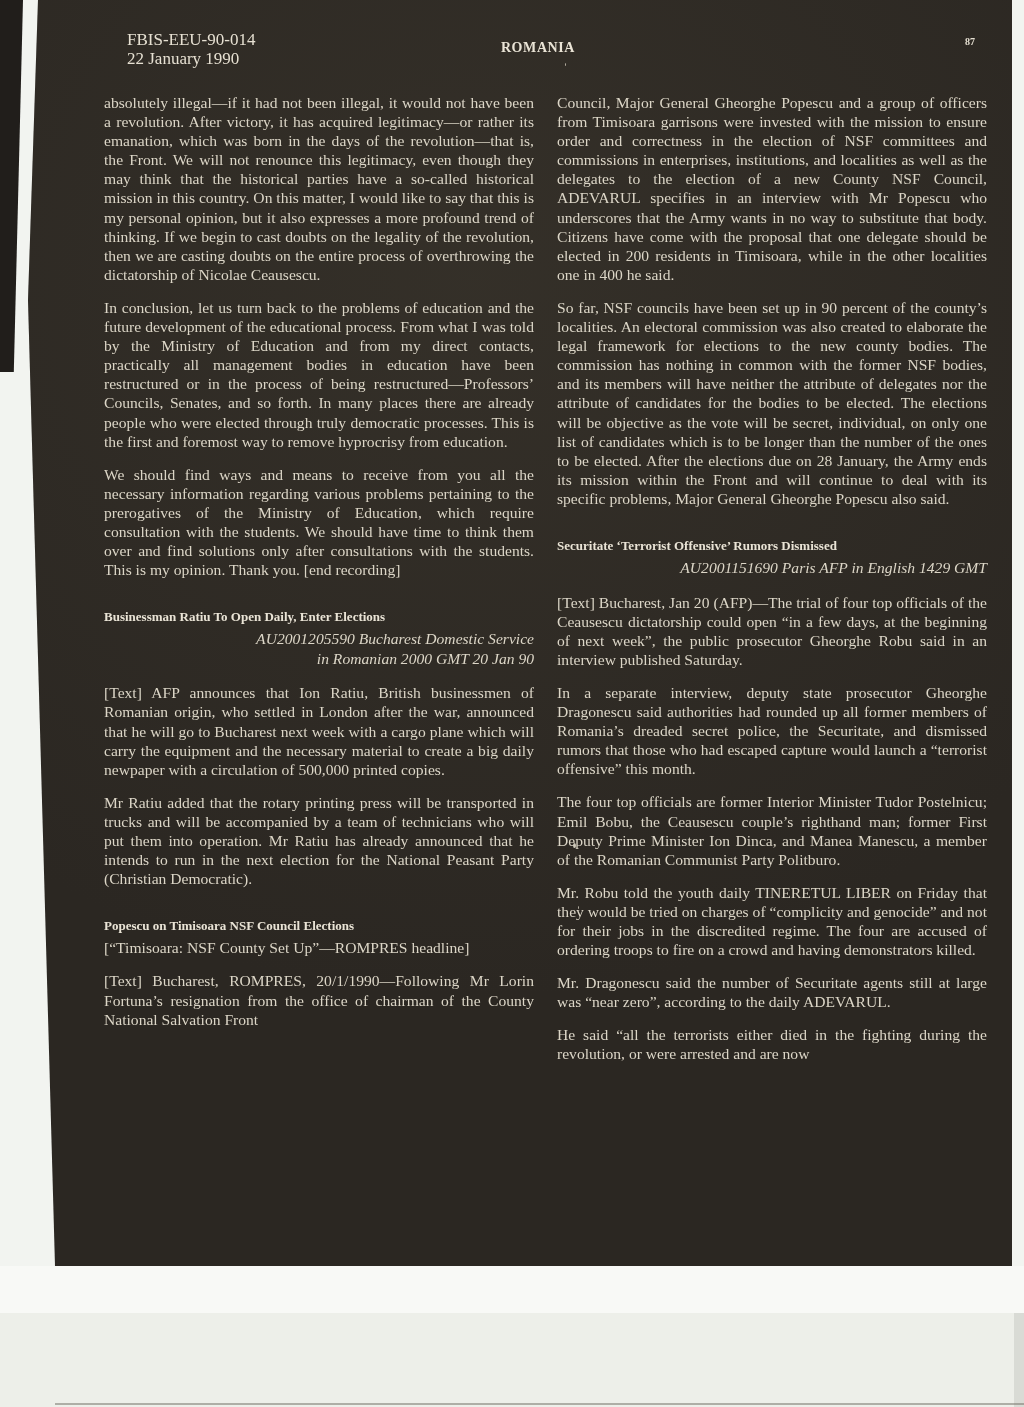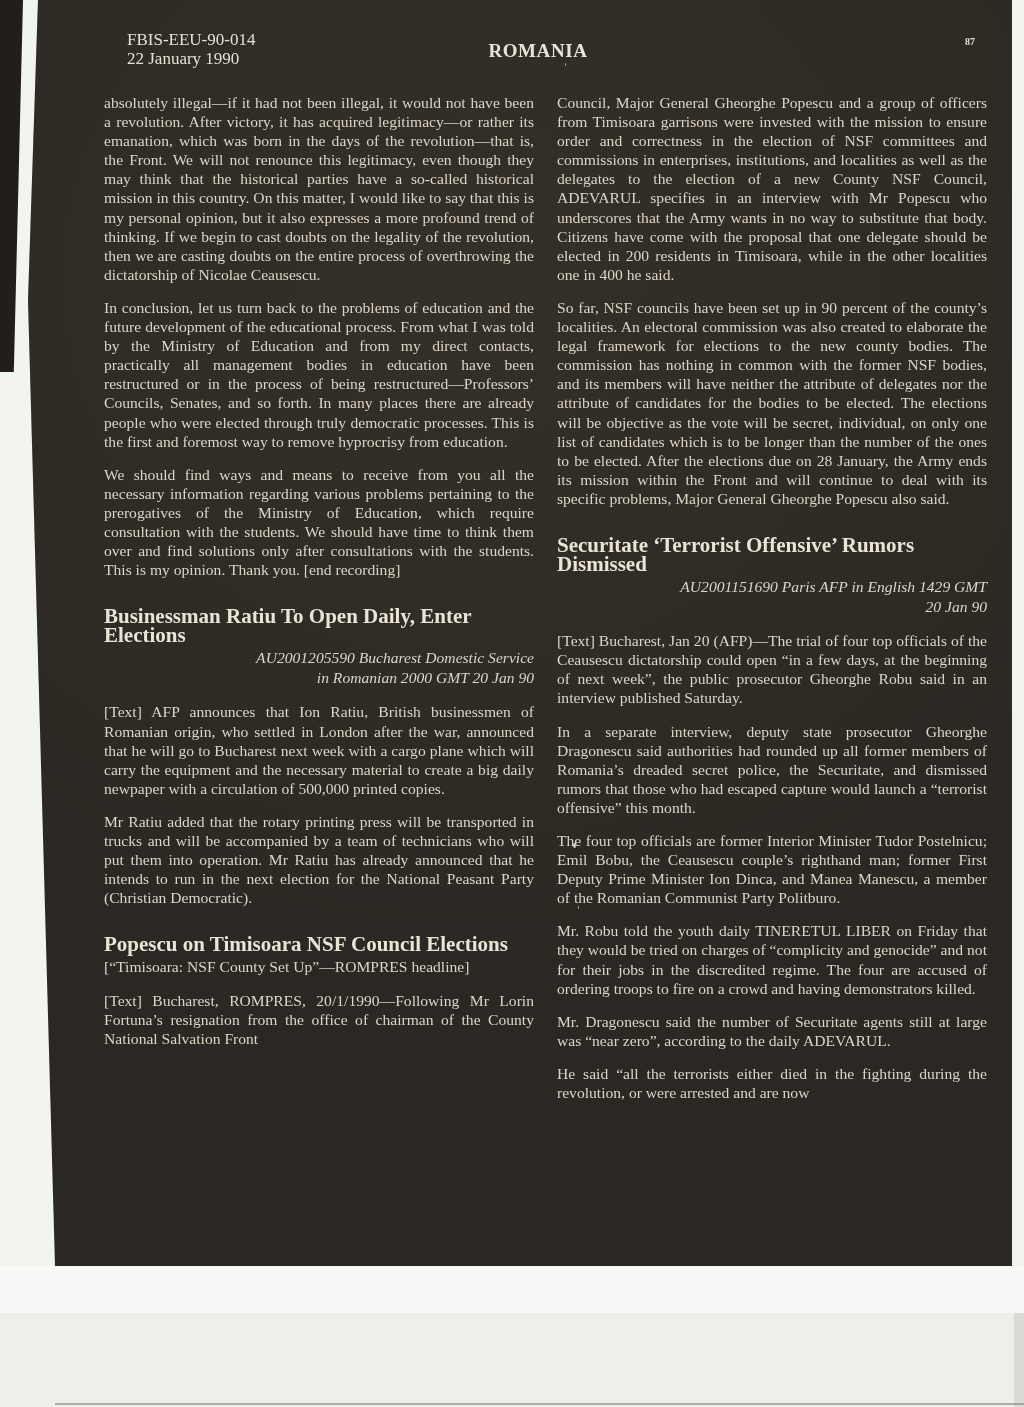--- a/index.html
+++ b/index.html
@@ -28,37 +28,37 @@
     clip-path:polygon(10px 0, 100% 0, 100% 100%, 27px 100%, 0 300px);
     color:#dcd6c7;
   }
 
   .header-left {
     position:absolute; left:99px; top:30px;
     font-weight:normal; font-size:17px; line-height:19px; color:#e6e0d2;
   }
   .header-title {
     position:absolute; left:60px; width:900px; top:40px; text-align:center;
-    font-weight:bold; font-size:19px; letter-spacing:.6px; color:#eae4d6;
+    font-weight:bold; font-size:14px; letter-spacing:.6px; color:#eae4d6;
   }
   .header-page-number {
     position:absolute; right:37px; top:36px;
     font-weight:bold; font-size:10px; color:#e6e0d2;
   }
 
   .col {
     position:absolute; top:0; width:430px;
     font-size:15.6px; line-height:19.1px;
     text-align:justify; text-justify:inter-word;
   }
   .col-left  { left:76px; }
   .col-right { left:529px; }
   .col > :first-child { margin-top:93px; }
   .para    { margin:0 0 14px; }
-  .heading { font-size:21px; font-weight:bold; margin:28px 0 3px; text-align:left; color:#eae4d6; }
+  .heading { font-size:13px; font-weight:bold; margin:28px 0 3px; text-align:left; color:#eae4d6; }
   .source  { font-style:italic; margin:0 0 15px; text-align:right; line-height:19.5px; }
 
   
   .below-white  { position:absolute; left:0; top:1266px; width:1024px; height:47px; background:#f8f9f6; }
   .bottom-band  { position:absolute; left:0; top:1313px; width:1024px; height:94px; background:#edefe9; }
   .bottom-right-sliver { position:absolute; right:0; top:1313px; width:10px; height:94px; background:#d9dbd5; }
   .bottom-line  { position:absolute; left:55px; right:0; top:1403px; height:2px; background:#7a786f; opacity:.55; }
 
   
   .specks { position:absolute; left:0; top:0; width:2px; height:2px; }
@@ -101,21 +101,20 @@
       <div class="para">[“Timisoara: NSF County Set Up”—ROMPRES headline]</div>
       <div class="para">[Text] Bucharest, ROMPRES, 20/1/1990—Following Mr Lorin Fortuna’s resignation from the office of chairman of the County National Salvation Front</div>
     </div>
 
     <div class="col col-right">
       <div class="para">Council, Major General Gheorghe Popescu and a group of officers from Timisoara garrisons were invested with the mission to ensure order and correctness in the election of NSF committees and commissions in enterprises, institutions, and localities as well as the delegates to the election of a new County NSF Council, ADEVARUL specifies in an interview with Mr Popescu who underscores that the Army wants in no way to substitute that body. Citizens have come with the proposal that one delegate should be elected in 200 residents in Timisoara, while in the other localities one in 400 he said.</div>
       <div class="para">So far, NSF councils have been set up in 90 percent of the county’s localities. An electoral commission was also created to elaborate the legal framework for elections to the new county bodies. The commission has nothing in common with the former NSF bodies, and its members will have neither the attribute of delegates nor the attribute of candidates for the bodies to be elected. The elections will be objective as the vote will be secret, individual, on only one list of candidates which is to be longer than the number of the ones to be elected. After the elections due on 28 January, the Army ends its mission within the Front and will continue to deal with its specific problems, Major General Gheorghe Popescu also said.</div>
       <div class="heading">Securitate ‘Terrorist Offensive’ Rumors Dismissed</div>
       <div class="source">
         <div>AU2001151690 Paris AFP in English 1429 GMT</div>
-        <div>20 Jan 90</div>
       </div>
       <div class="para">[Text] Bucharest, Jan 20 (AFP)—The trial of four top officials of the Ceausescu dictatorship could open “in a few days, at the beginning of next week”, the public prosecutor Gheorghe Robu said in an interview published Saturday.</div>
       <div class="para">In a separate interview, deputy state prosecutor Gheorghe Dragonescu said authorities had rounded up all former members of Romania’s dreaded secret police, the Securitate, and dismissed rumors that those who had escaped capture would launch a “terrorist offensive” this month.</div>
       <div class="para">The four top officials are former Interior Minister Tudor Postelnicu; Emil Bobu, the Ceausescu couple’s righthand man; former First Deputy Prime Minister Ion Dinca, and Manea Manescu, a member of the Romanian Communist Party Politburo.</div>
       <div class="para">Mr. Robu told the youth daily TINERETUL LIBER on Friday that they would be tried on charges of “complicity and genocide” and not for their jobs in the discredited regime. The four are accused of ordering troops to fire on a crowd and having demonstrators killed.</div>
       <div class="para">Mr. Dragonescu said the number of Securitate agents still at large was “near zero”, according to the daily ADEVARUL.</div>
       <div class="para">He said “all the terrorists either died in the fighting during the revolution, or were arrested and are now</div>
     </div>
 
     <div class="specks"></div>

